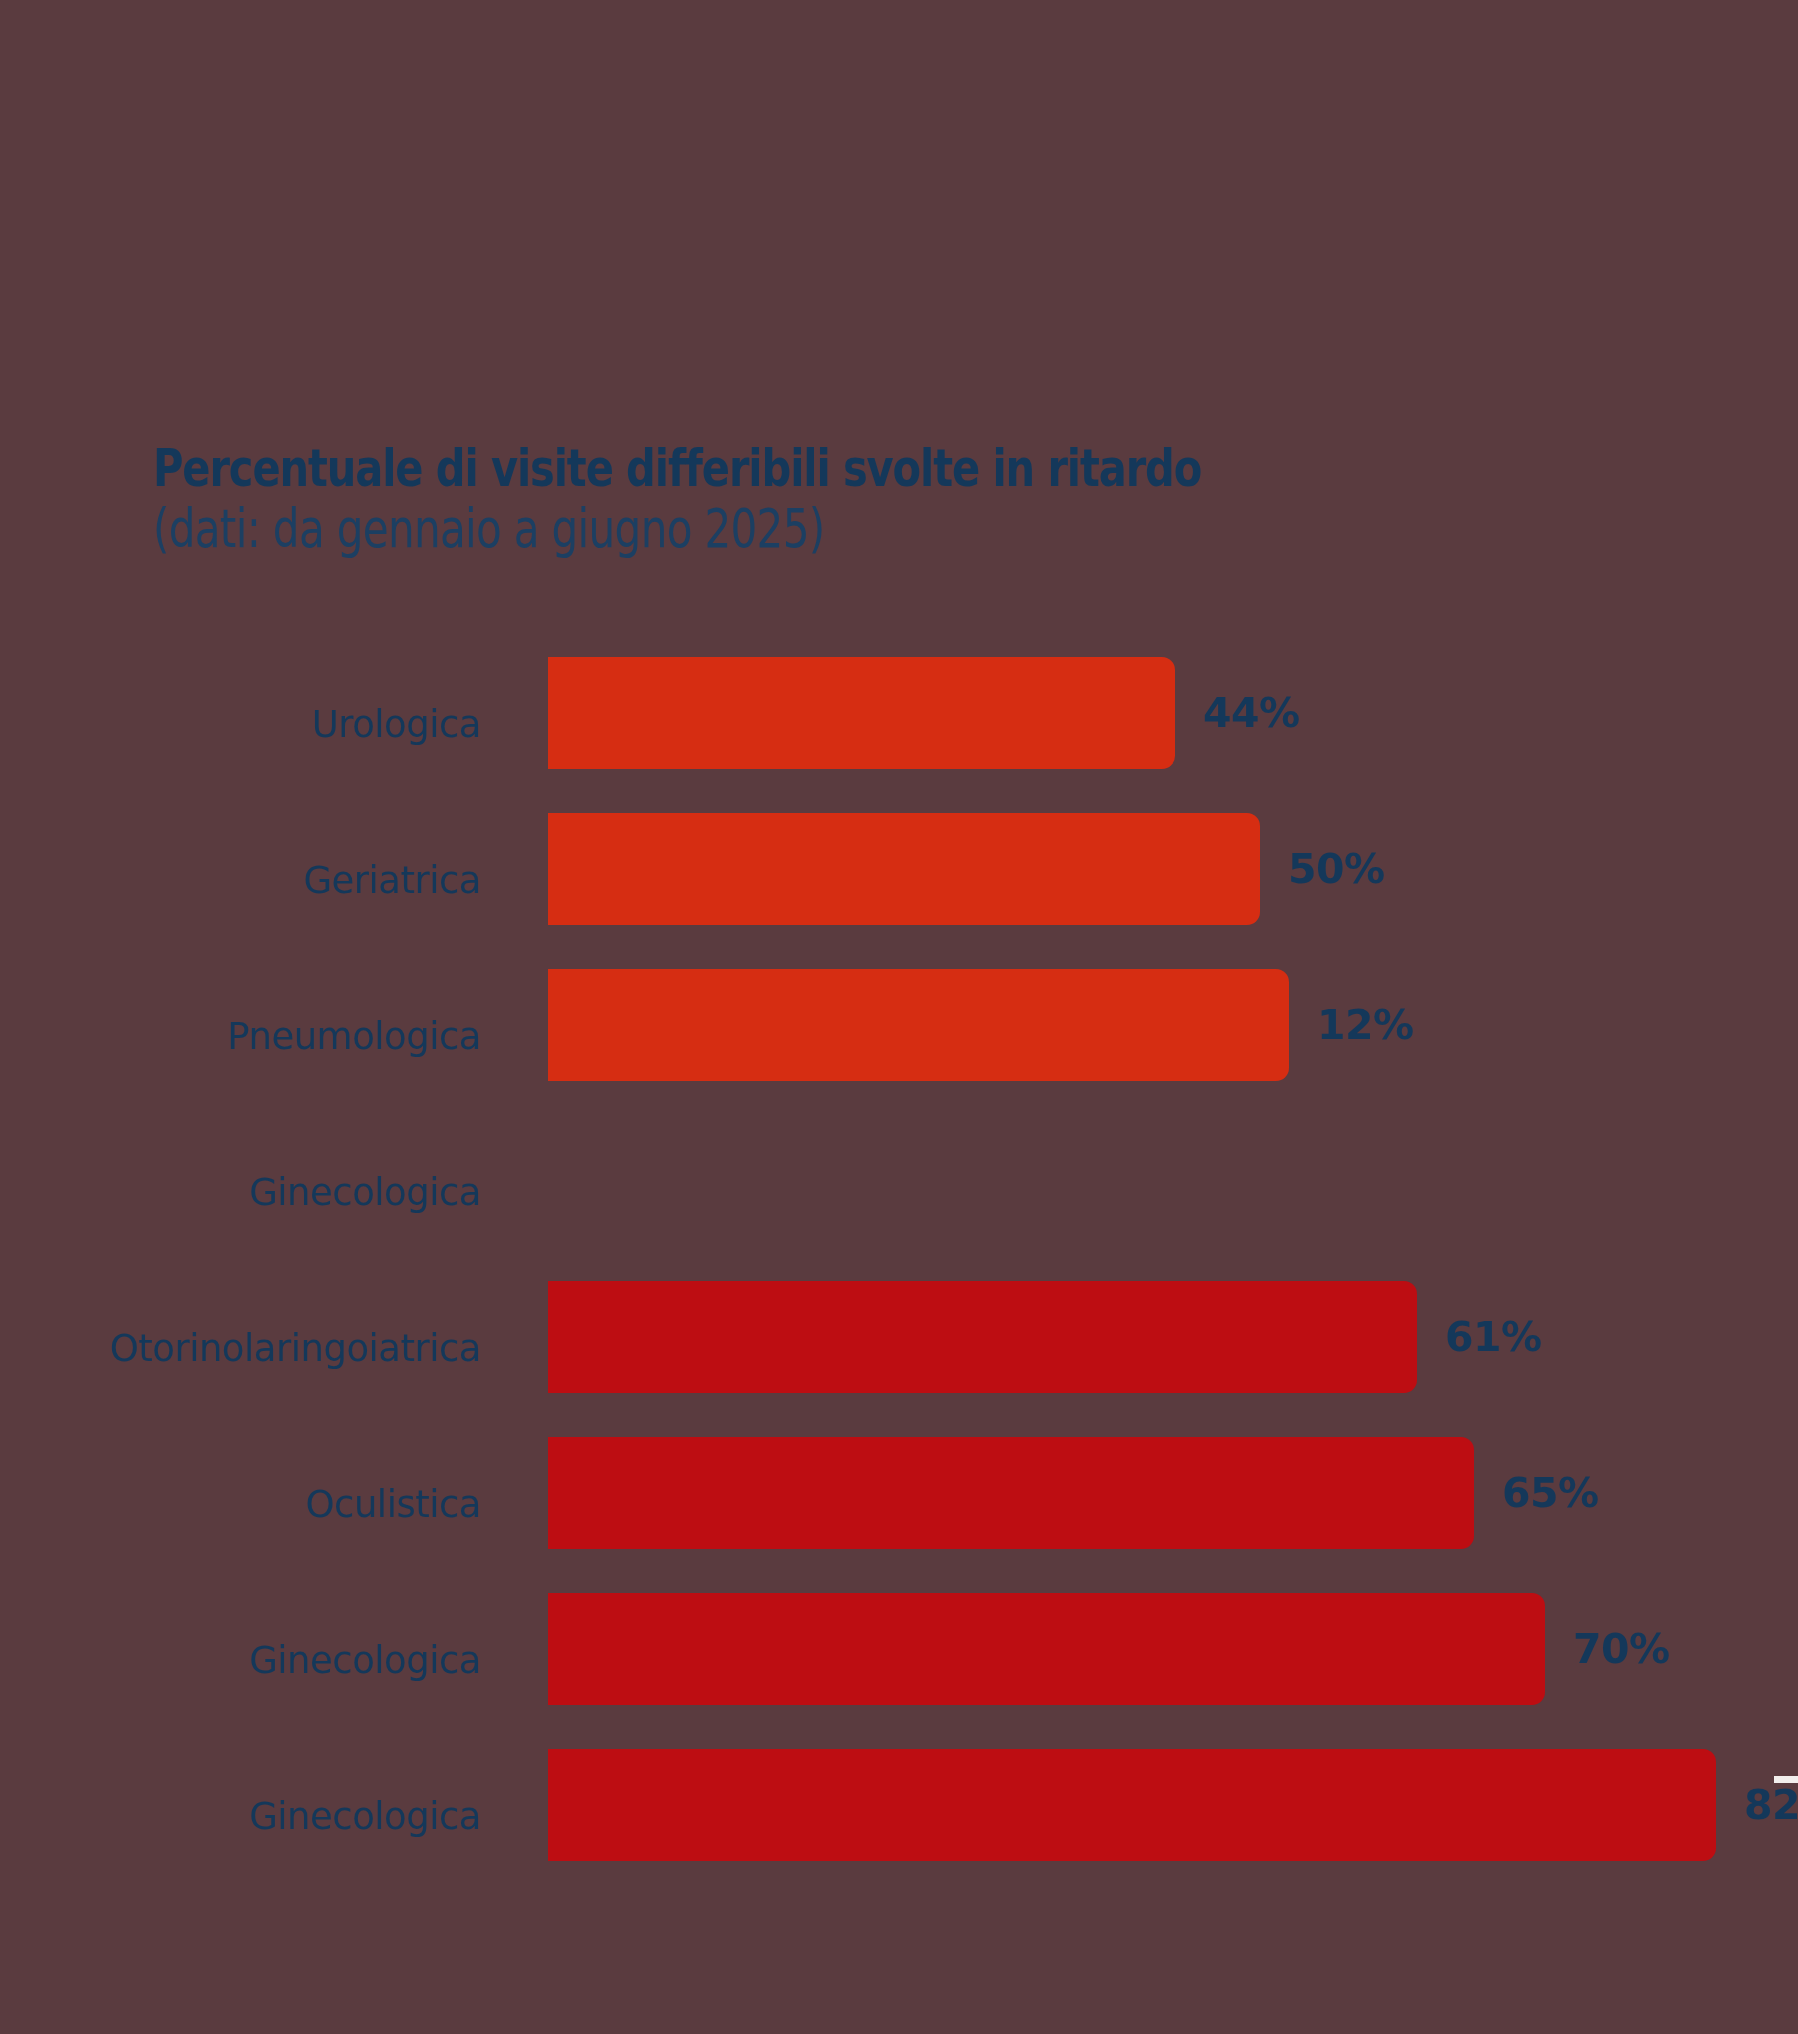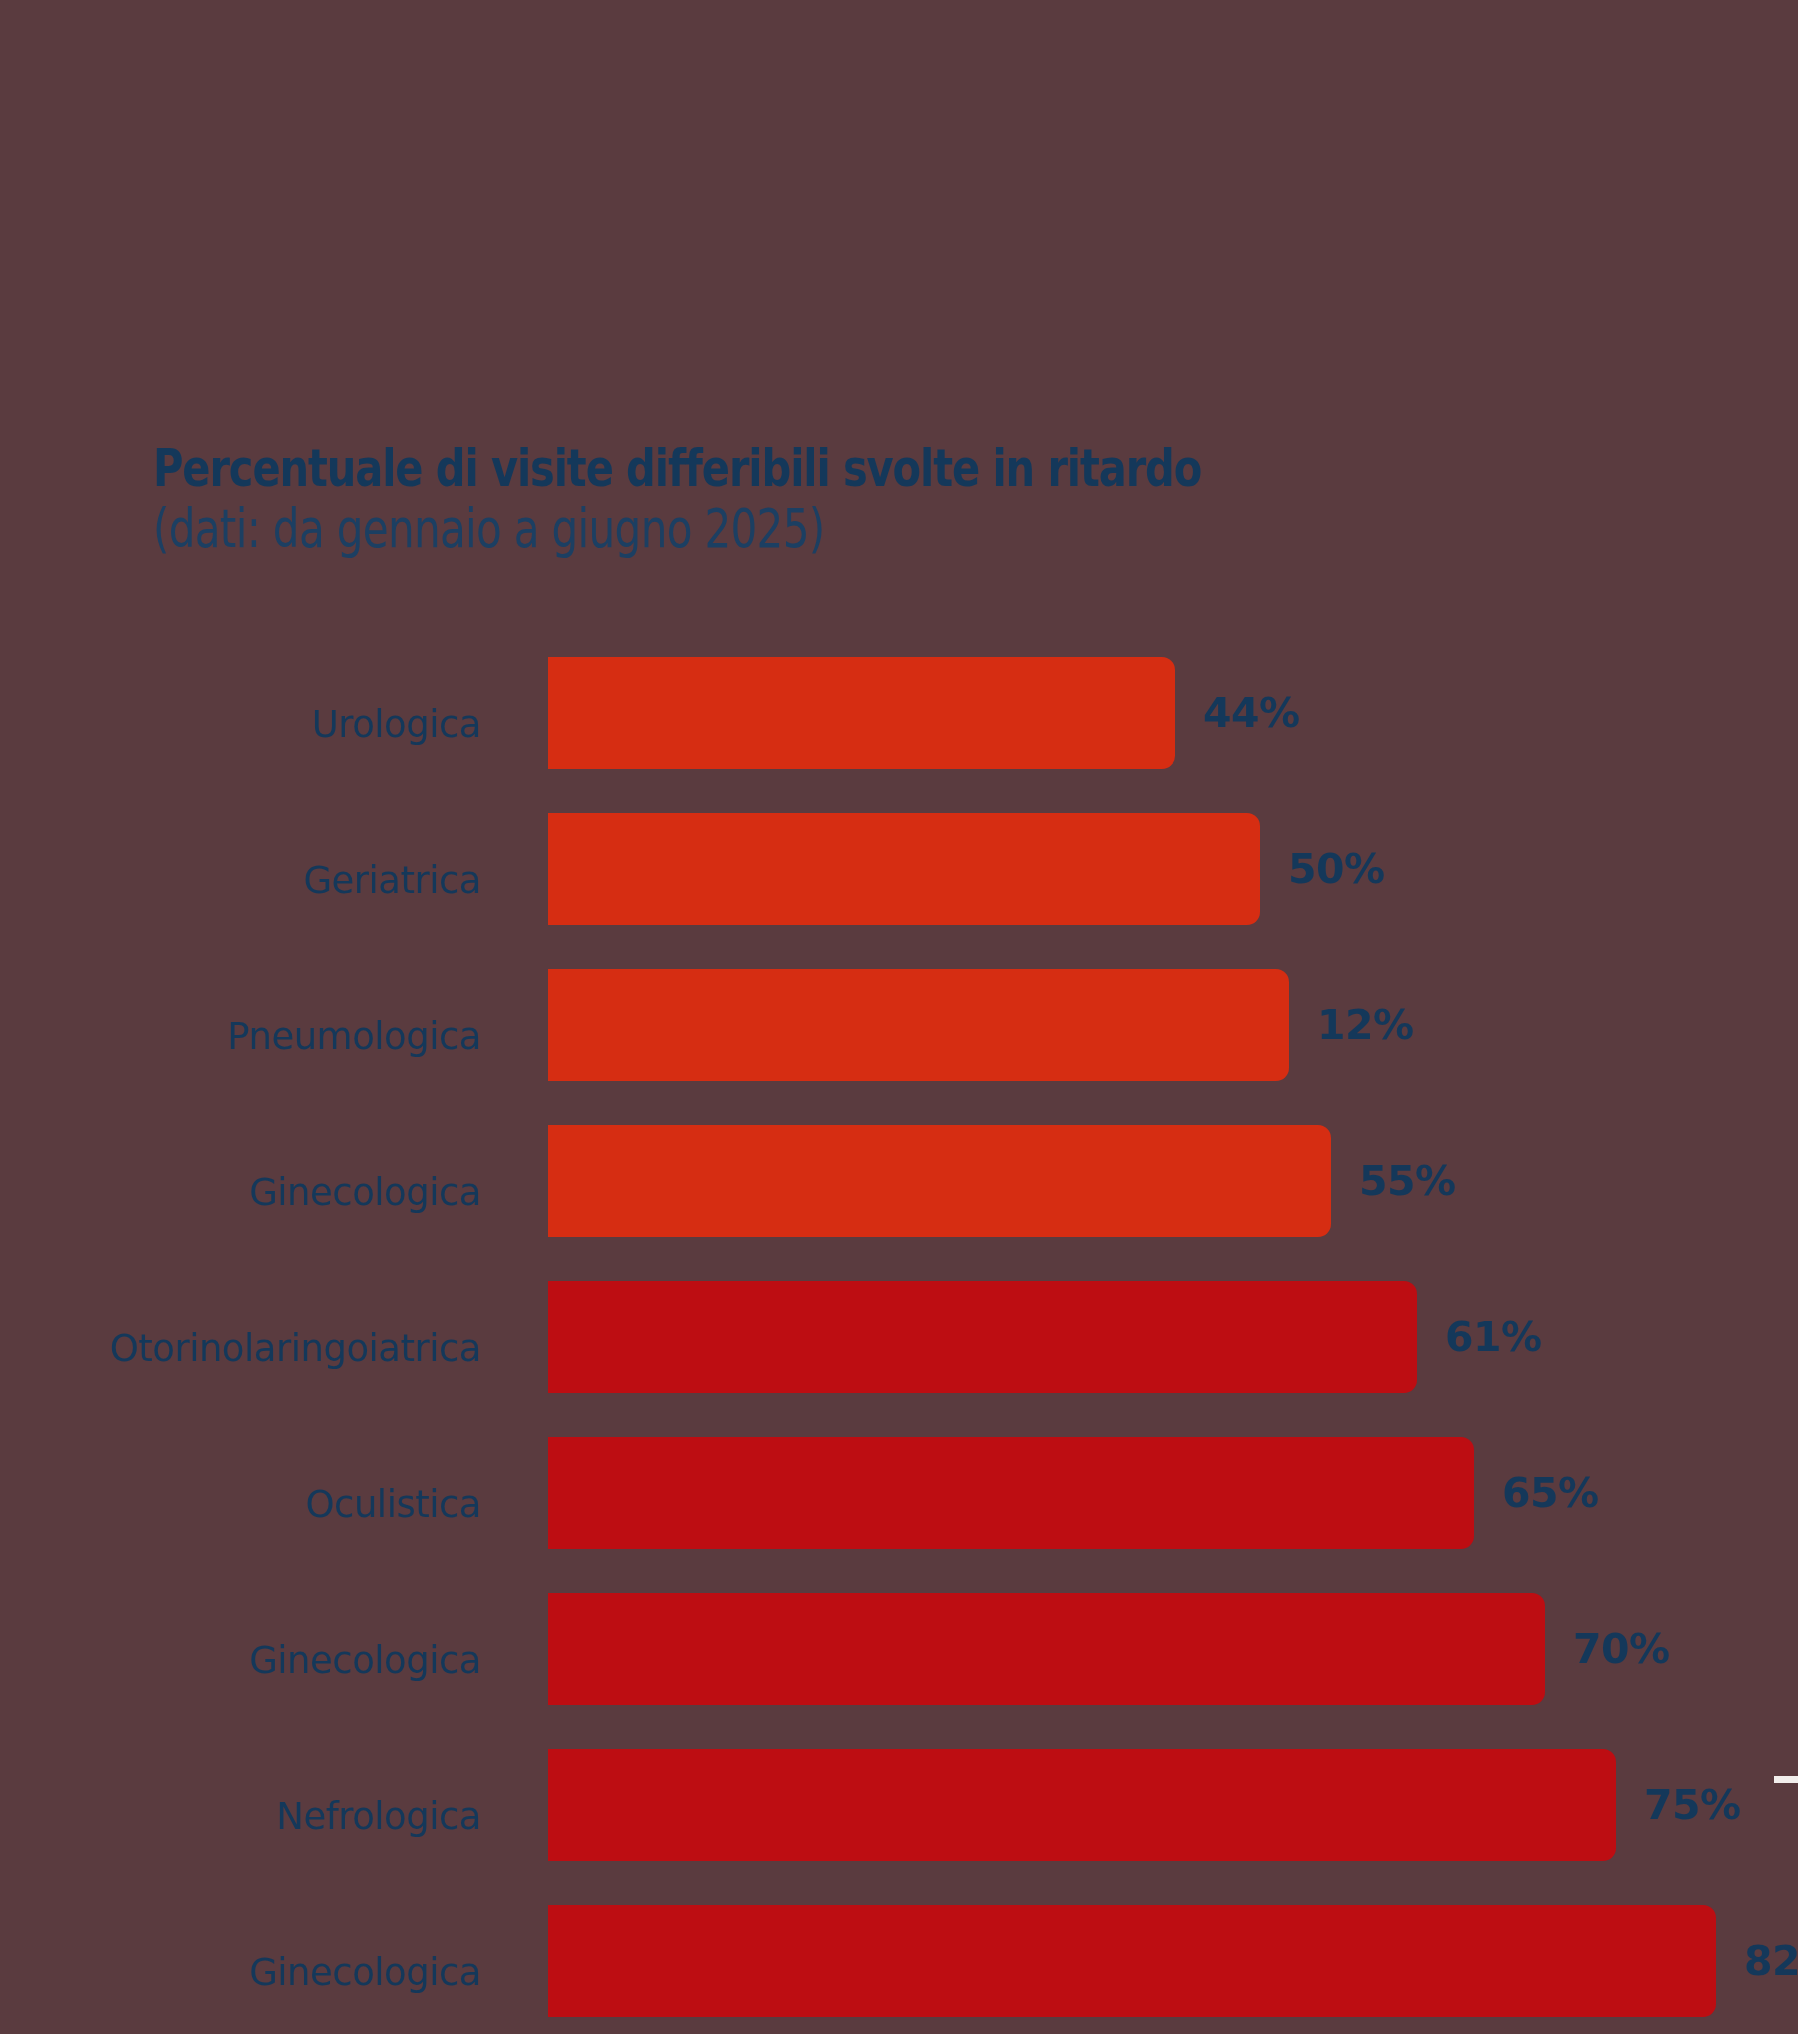--- a/index.html
+++ b/index.html
@@ -147,24 +147,20 @@
       </div>
       <div class="bar-row">
         <div class="bar-label">Pneumologica</div>
         <div class="bar-track">
           <div class="bar-fill" style="width: 741px; background: rgb(214, 45, 18);"></div>
           <div class="bar-value" style="left: 769px;">12%</div>
         </div>
       </div>
       <div class="bar-row">
         <div class="bar-label">Ginecologica</div>
-        <div class="bar-track">
-          <div class="bar-fill" style="width: 783px; background: rgb(214, 45, 18);"></div>
-          <div class="bar-value" style="left: 811px;">55%</div>
-        </div>
       </div>
       <div class="bar-row">
         <div class="bar-label">Otorinolaringoiatrica</div>
         <div class="bar-track">
           <div class="bar-fill" style="width: 869px; background: rgb(189, 13, 18);"></div>
           <div class="bar-value" style="left: 897px;">61%</div>
         </div>
       </div>
       <div class="bar-row">
         <div class="bar-label">Oculistica</div>
@@ -174,27 +170,20 @@
         </div>
       </div>
       <div class="bar-row">
         <div class="bar-label">Ginecologica</div>
         <div class="bar-track">
           <div class="bar-fill" style="width: 997px; background: rgb(189, 13, 18);"></div>
           <div class="bar-value" style="left: 1025px;">70%</div>
         </div>
       </div>
       <div class="bar-row">
-        <div class="bar-label">Nefrologica</div>
-        <div class="bar-track">
-          <div class="bar-fill" style="width: 1068px; background: rgb(189, 13, 18);"></div>
-          <div class="bar-value" style="left: 1096px;">75%</div>
-        </div>
-      </div>
-      <div class="bar-row">
         <div class="bar-label">Ginecologica</div>
         <div class="bar-track">
           <div class="bar-fill" style="width: 1168px; background: rgb(189, 13, 18);"></div>
           <div class="bar-value" style="left: 1196px;">82%</div>
         </div>
       </div>
     </div>
 
   <div class="edge-tick"></div>
 

